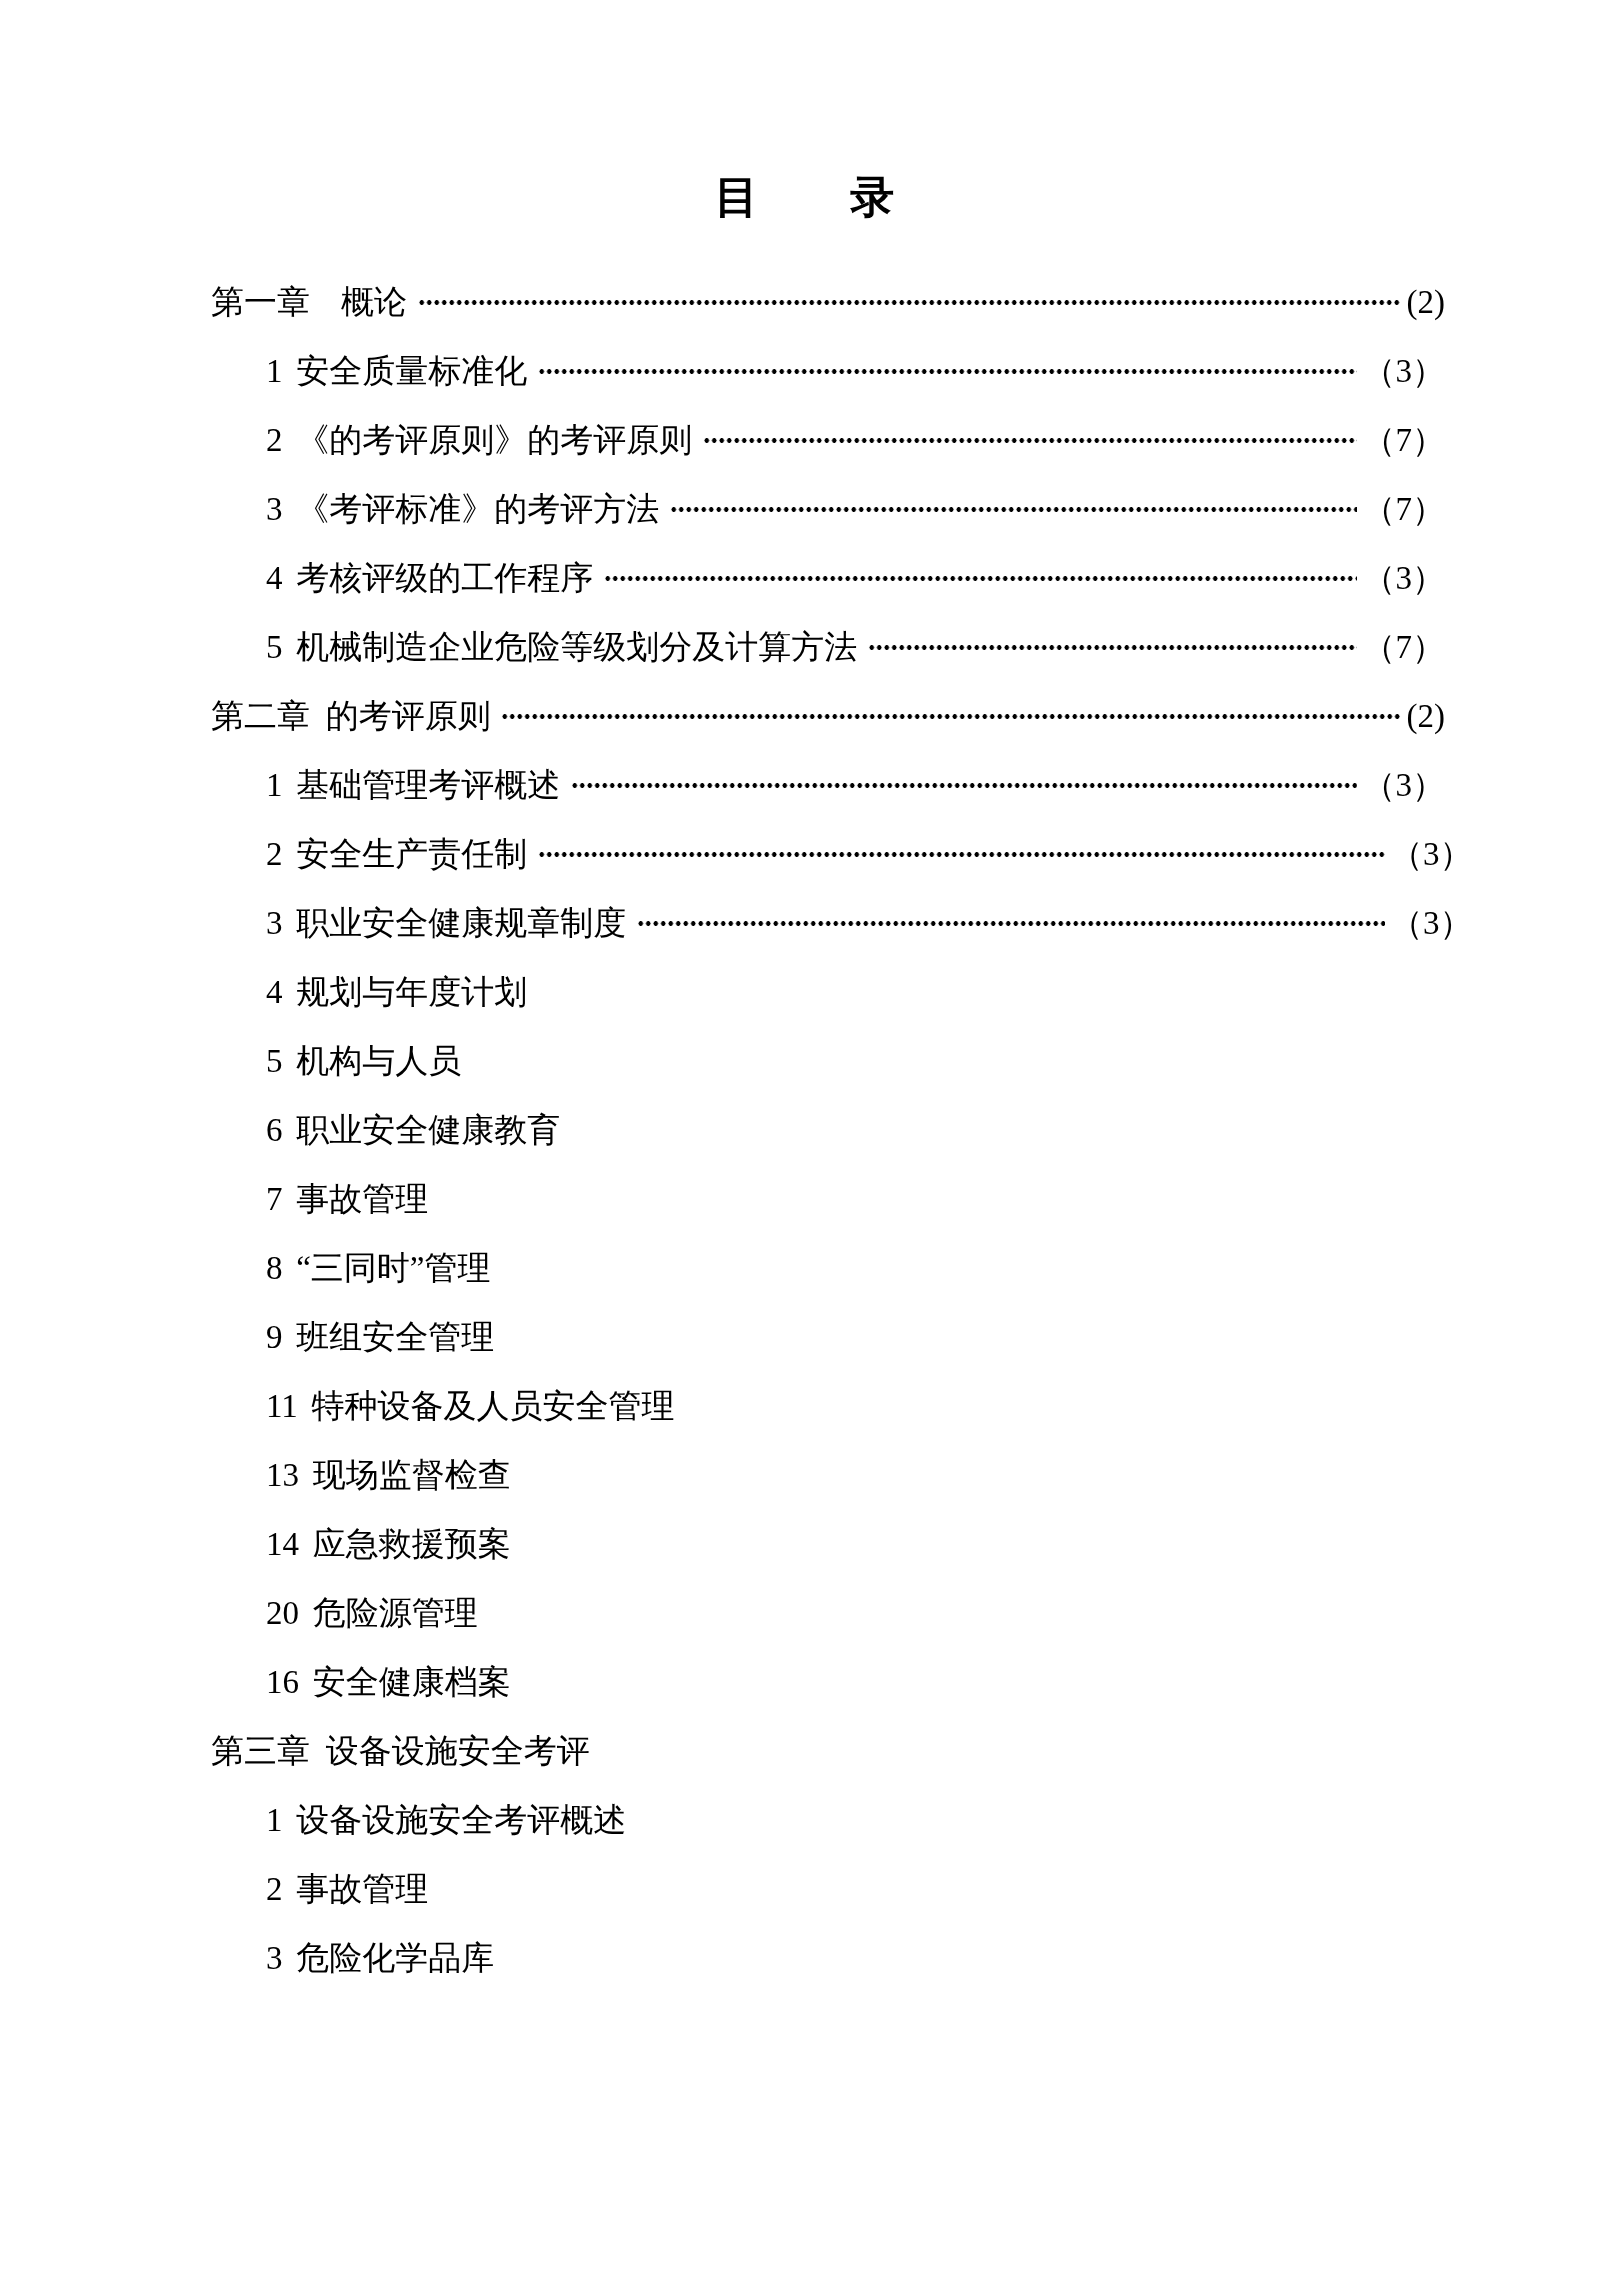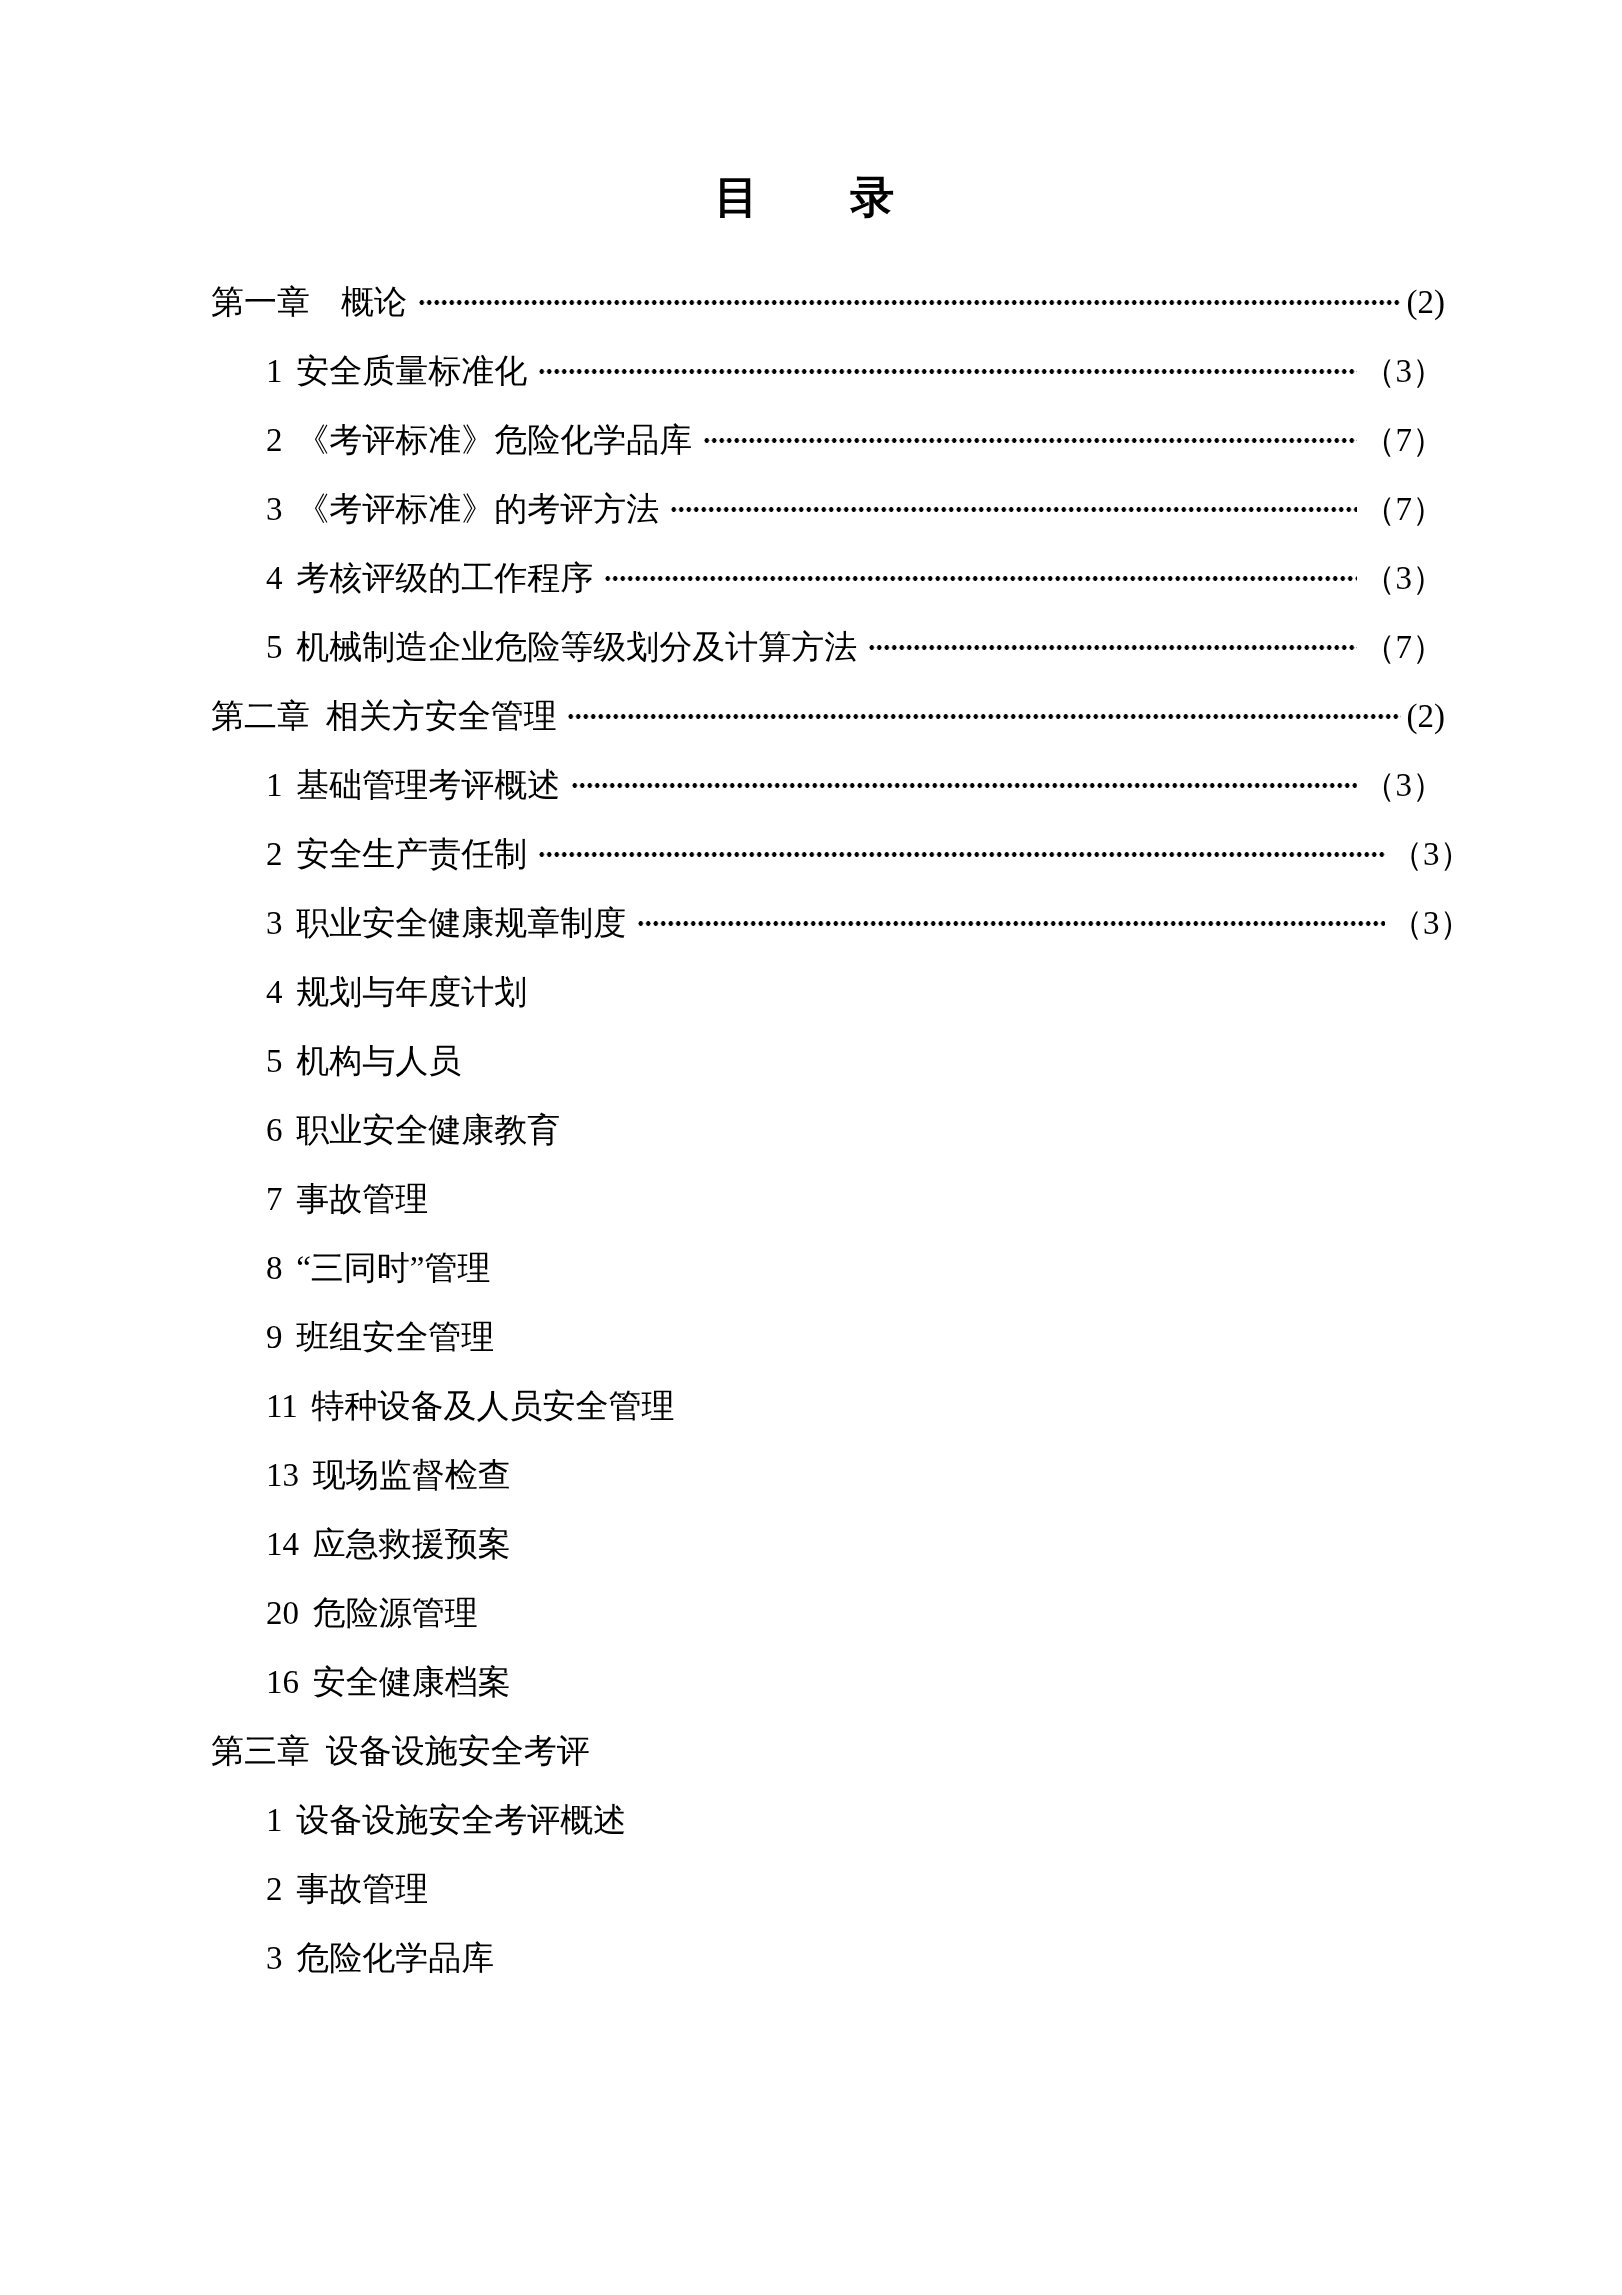--- a/index.html
+++ b/index.html
@@ -88,21 +88,21 @@
         <span class="pagenum">(2)</span>
       </div>
       <div class="toc-row item">
         <span class="num">1</span>
         <span class="entry-title">安全质量标准化</span>
         <span class="leader"></span>
         <span class="pagenum">（3）</span>
       </div>
       <div class="toc-row item">
         <span class="num">2</span>
-        <span class="entry-title">《考评标准》危险化学品库</span>
+        <span class="entry-title">《的考评原则》的考评原则</span>
         <span class="leader"></span>
         <span class="pagenum">（7）</span>
       </div>
       <div class="toc-row item">
         <span class="num">3</span>
         <span class="entry-title">《考评标准》的考评方法</span>
         <span class="leader"></span>
         <span class="pagenum">（7）</span>
       </div>
       <div class="toc-row item">
@@ -112,21 +112,21 @@
         <span class="pagenum">（3）</span>
       </div>
       <div class="toc-row item">
         <span class="num">5</span>
         <span class="entry-title">机械制造企业危险等级划分及计算方法</span>
         <span class="leader"></span>
         <span class="pagenum">（7）</span>
       </div>
       <div class="toc-row chapter">
         <span class="label">第二章</span>
-        <span class="entry-title">相关方安全管理</span>
+        <span class="entry-title">的考评原则</span>
         <span class="leader"></span>
         <span class="pagenum">(2)</span>
       </div>
       <div class="toc-row item">
         <span class="num">1</span>
         <span class="entry-title">基础管理考评概述</span>
         <span class="leader"></span>
         <span class="pagenum">（3）</span>
       </div>
       <div class="toc-row item wide">

